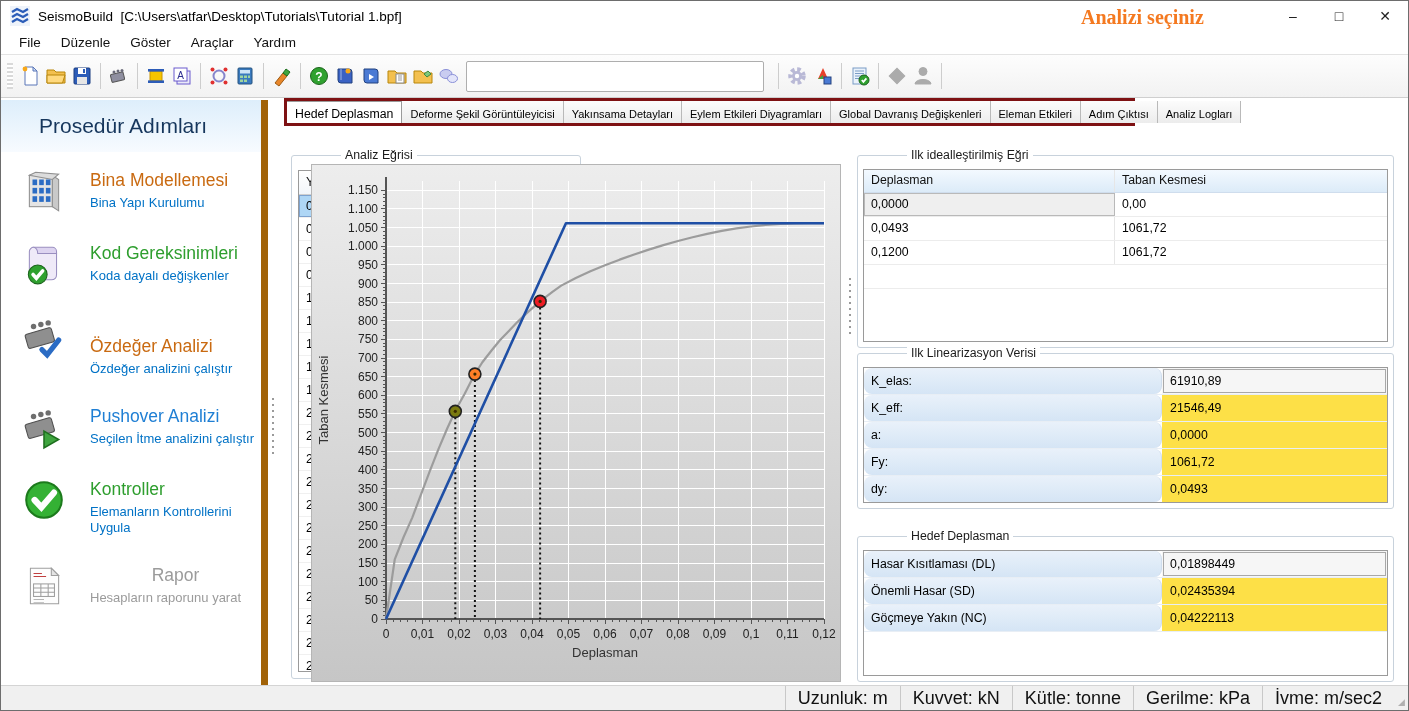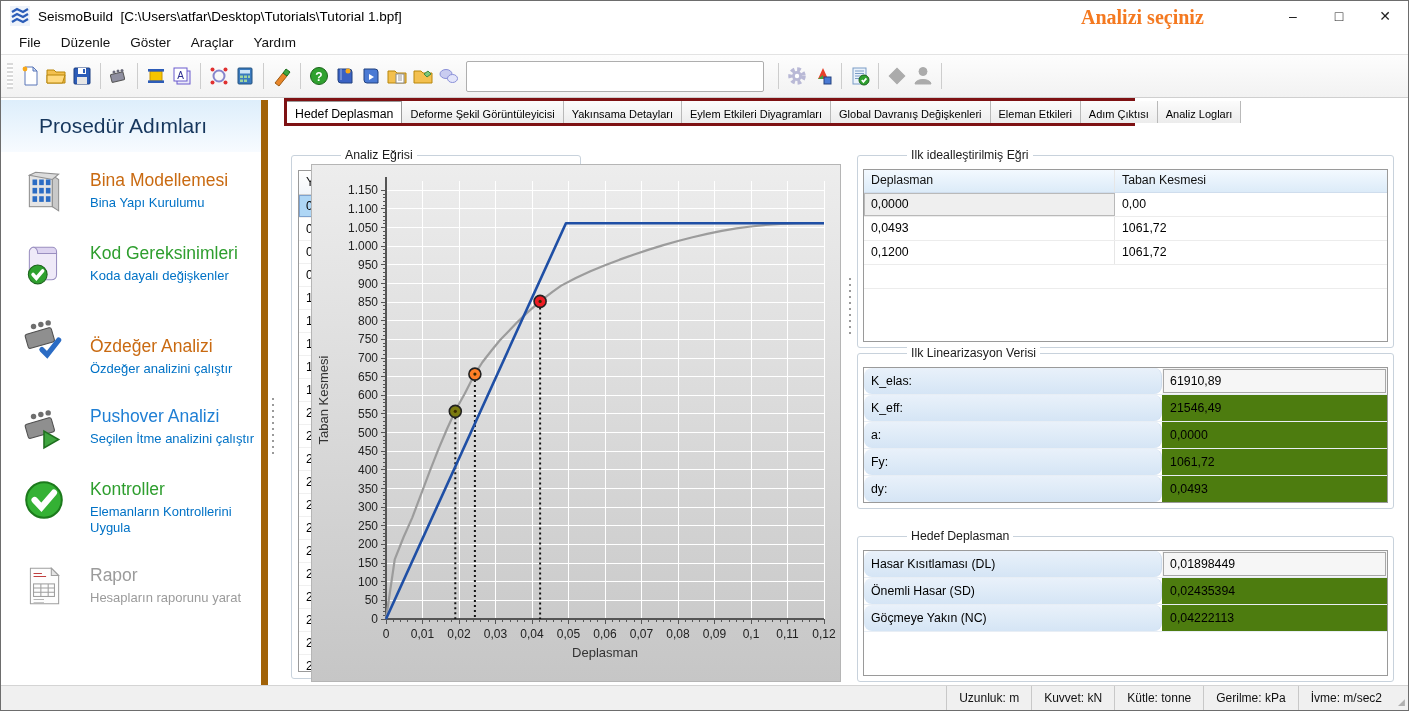--- a/index.html
+++ b/index.html
@@ -81,27 +81,27 @@
   #target-group{ left:4px; top:438px; right:8px; height:146px; }
   .panel-table { position:absolute; left:5px; top:13px; right:5px; bottom:5px; border:1px solid #9a9a9a; overflow:hidden; background:#fff; }
   .p-head { display:flex; height:23px; background:linear-gradient(#f3f9ff,#dcebf8); border-bottom:1px solid #cfdded; }
   .p-hcell { font-size:12.3px; padding:3px 0 0 7px; color:#111; }
   .p-row { display:flex; height:24px; border-bottom:1px solid #ececec; }
   .p-cell { font-size:12.3px; line-height:23px; padding-left:7px; white-space:nowrap; }
   .pc0 { width:48%; border-right:1px solid #e6e6e6; }
   .pc1 { flex:1; }
   .kv-row { display:flex; height:27px; border-bottom:1px solid #e8eef5; }
   .kv-label { width:57%; background:linear-gradient(#e9f1fa,#d5e5f5); font-size:12.3px; line-height:26px; padding-left:7px; border-right:1px solid #cfdded; white-space:nowrap;border-radius:8px; }
-  .kv-value { flex:1; font-size:12.3px; line-height:26px; padding-left:8px; background:#4d7c0f; white-space:nowrap; }
+  .kv-value { flex:1; font-size:12.3px; line-height:26px; padding-left:8px; background:#fde047; white-space:nowrap; }
   .kv-focus { outline:1px solid #a8a8a8; outline-offset:-2px; background:#f6f6f6; }
   .row-sel { background:#efefef; outline:1px solid #b9b9b9; outline-offset:-1px; }
 
   
   #statusbar { position:absolute; bottom:0; left:0; right:0; height:25px; background:#f0f0f0; border-top:1px solid #d4d4d4; display:flex; justify-content:flex-end; align-items:center; }
-  .status-seg { border-left:1px solid #c8c8c8; height:100%; display:flex; align-items:center; padding:0 12px; font-size:12px; color:#111; white-space:nowrap; }
+  .status-seg { border-left:1px solid #c8c8c8; height:100%; display:flex; align-items:center; padding:0 12px; font-size:18px; color:#111; white-space:nowrap; }
   #resize-grip { width:14px; height:100%; display:flex; align-items:flex-end; justify-content:flex-end; padding:0 3px 3px 0; color:#b0b0b0; font-size:9px; }
 </style>
 </head>
 <body>
 
 <div id="titlebar">
   <svg id="app-icon" viewBox="0 0 20 20">
     <rect x="0" y="0" width="20" height="20" fill="#eef3fa"></rect>
     <path d="M2 6 L7 3 L13 6 L18 3" fill="none" stroke="#2b5db8" stroke-width="2.4"></path>
     <path d="M2 11 L7 8 L13 11 L18 8" fill="none" stroke="#2b5db8" stroke-width="2.4"></path>
@@ -390,21 +390,21 @@
         <div class="side-item">
           <span class="side-icon"><svg width="46" height="46" viewBox="0 0 44 44">
               <path d="M9 5h20l7 7v27H9z" fill="#fdfdfd" stroke="#9f9f9f"></path>
               <path d="M29 5l7 7h-7z" fill="#e4e4e4" stroke="#9f9f9f"></path>
               <path d="M12 10h8M12 13h12" stroke="#c04040"></path>
               <rect x="12" y="20" width="20" height="12" fill="none" stroke="#9f9f9f"></rect>
               <path d="M12 24h20M12 28h20M19 20v12M26 20v12" stroke="#9f9f9f"></path>
               <path d="M12 35h10M12 38h10" stroke="#b5b5b5"></path>
             </svg></span>
           <div class="side-text">
-            <div class="side-title" style="color: rgb(155, 155, 155);">Rapor</div>
+            <div class="side-title" style="color: rgb(155, 155, 155); text-align: center;">Rapor</div>
             <div class="side-sub" style="color: rgb(155, 155, 155);">Hesapların raporunu yarat</div>
           </div>
         </div>
       </div>
   </div>
   <div id="splitter1"></div>
 
   <div id="tabstrip">
       <span class="tab active">Hedef Deplasman</span>
       <span class="tab">Deforme Şekil Görüntüleyicisi</span>

